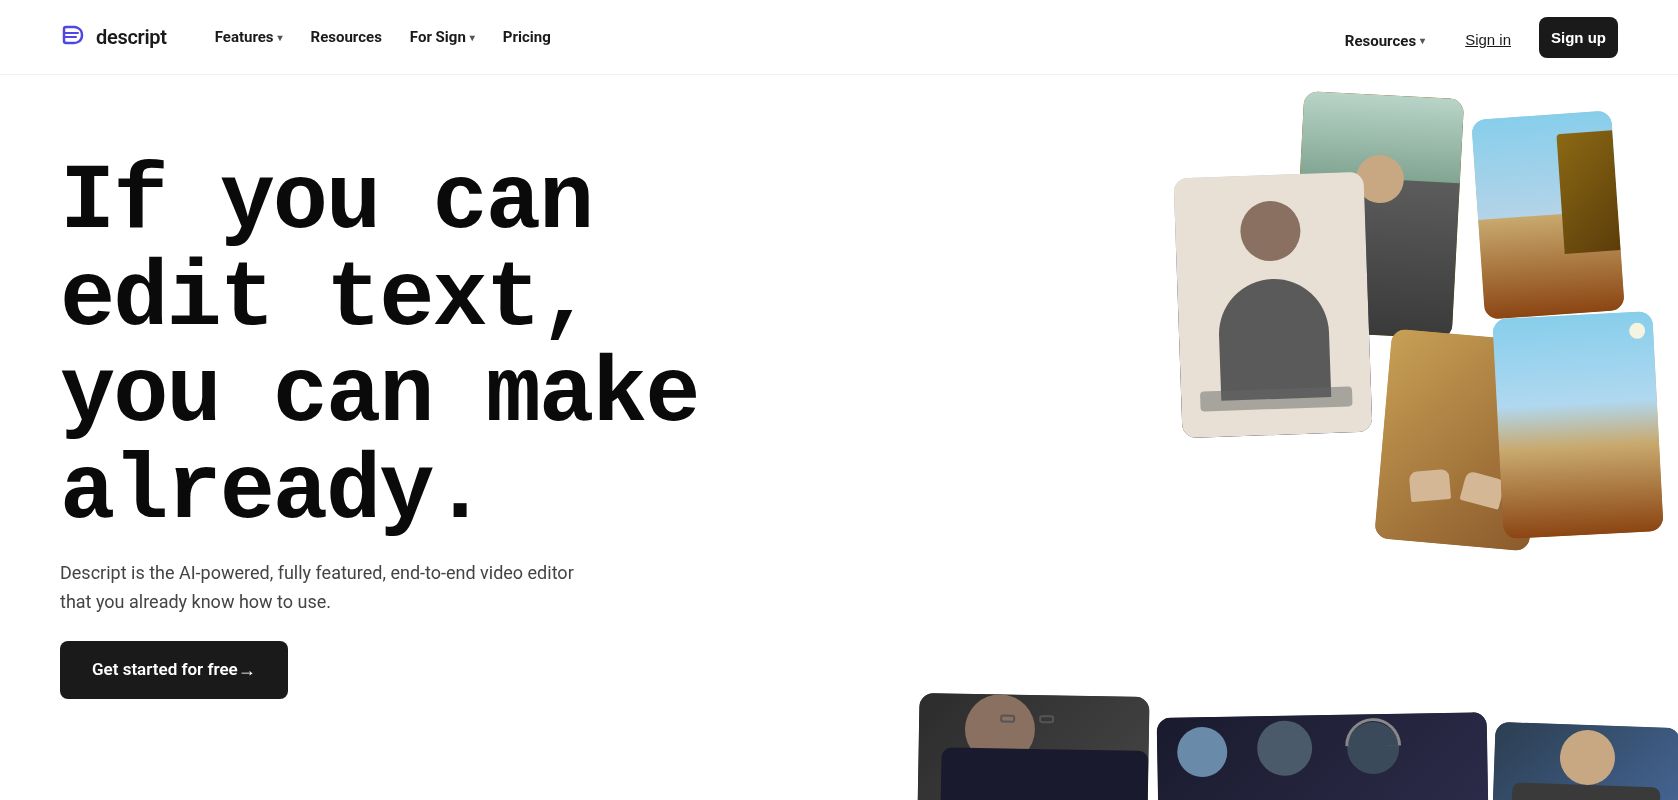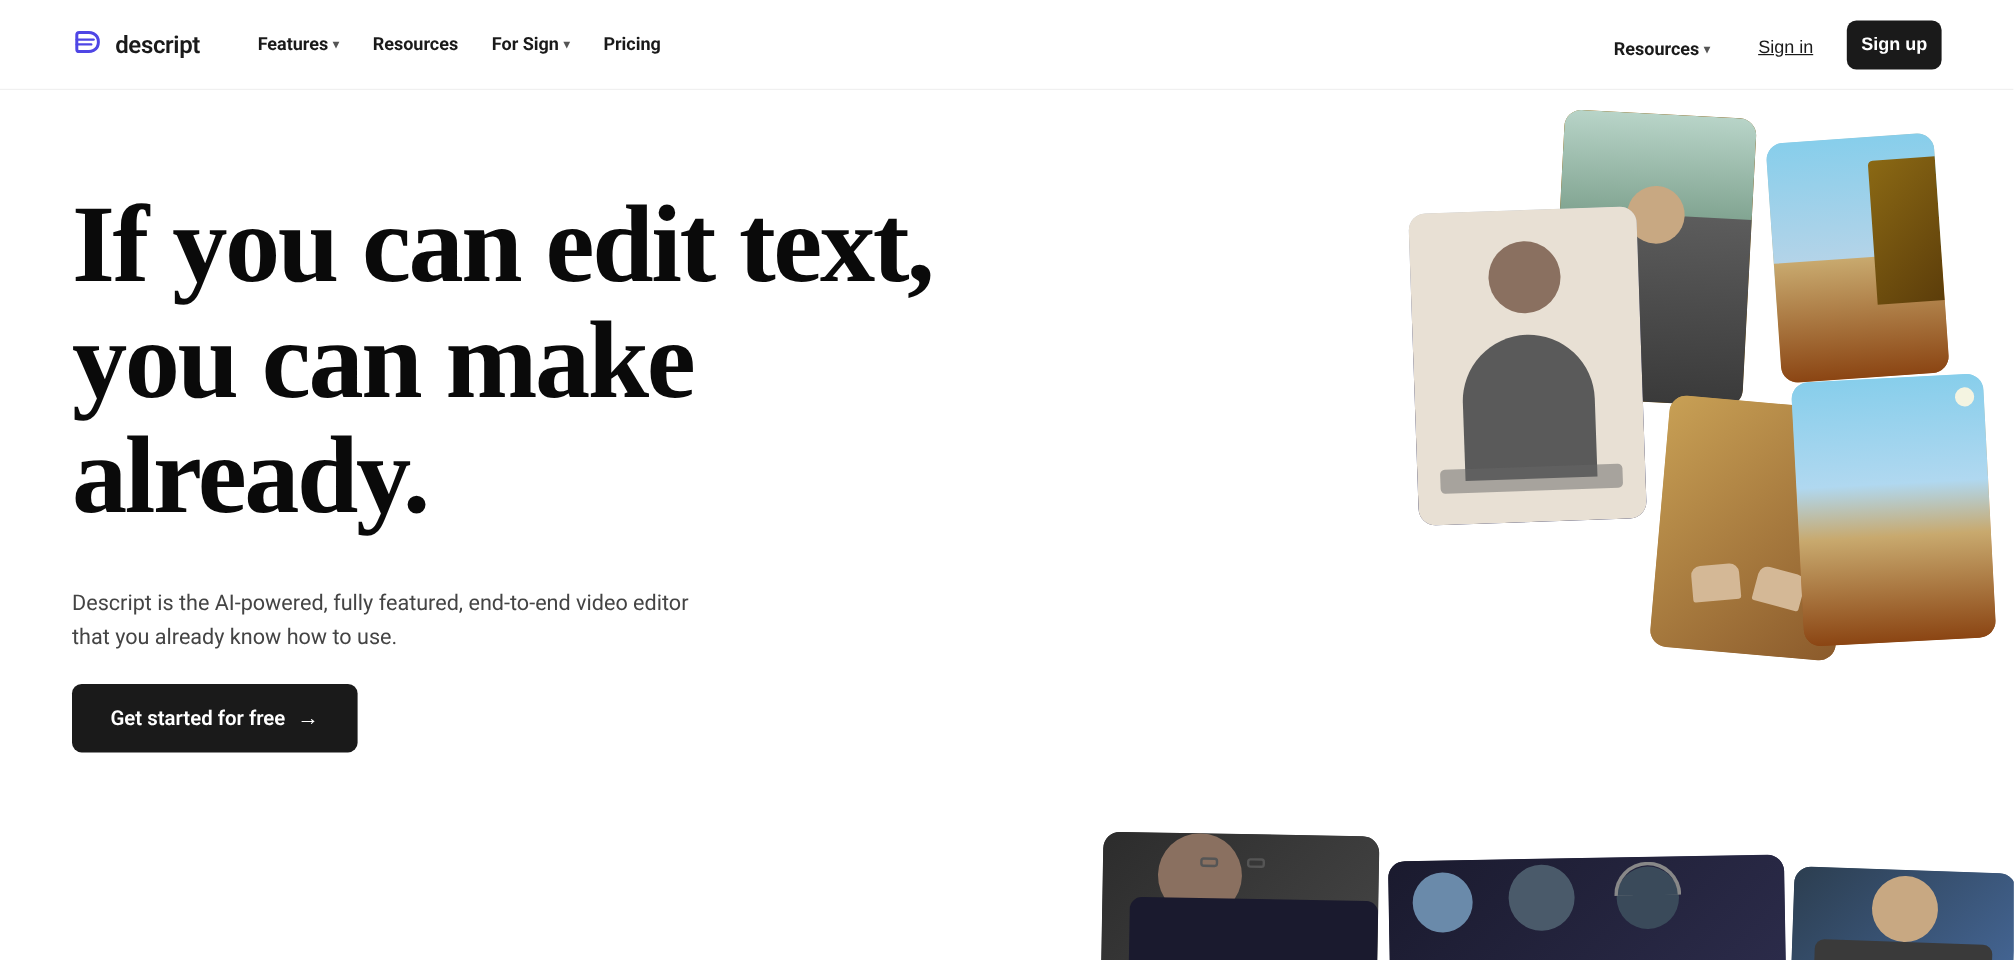--- a/index.html
+++ b/index.html
@@ -116,42 +116,41 @@
       overflow: hidden;
     }
 
     .hero-content {
       max-width: 750px;
       position: relative;
       z-index: 2;
     }
 
     .hero-title {
-      font-family: Liberation Serif, serif;
+      font-family: Liberation Mono, monospace;
       font-size: 92px;
       font-weight: 700;
       line-height: 1.05;
       color: #0a0a0a;
       letter-spacing: -2px;
-      margin-bottom: 44px;
+      margin-bottom: 18px;
     }
 
     .hero-subtitle {
       font-size: 18px;
       color: #444;
       line-height: 1.6;
       max-width: 520px;
       margin-bottom: 24px;
       font-weight: 400;
     }
 
     .cta-btn {
       display: inline-flex;
-      align-items: flex-end;
-      gap: 10px;
+      align-items: flex-start;
       padding: 18px 32px;
       background: #1a1a1a;
       color: #ffffff;
       border: none;
       border-radius: 8px;
       font-size: 17px;
       font-weight: 600;
       cursor: pointer;
       text-decoration: none;
     }

